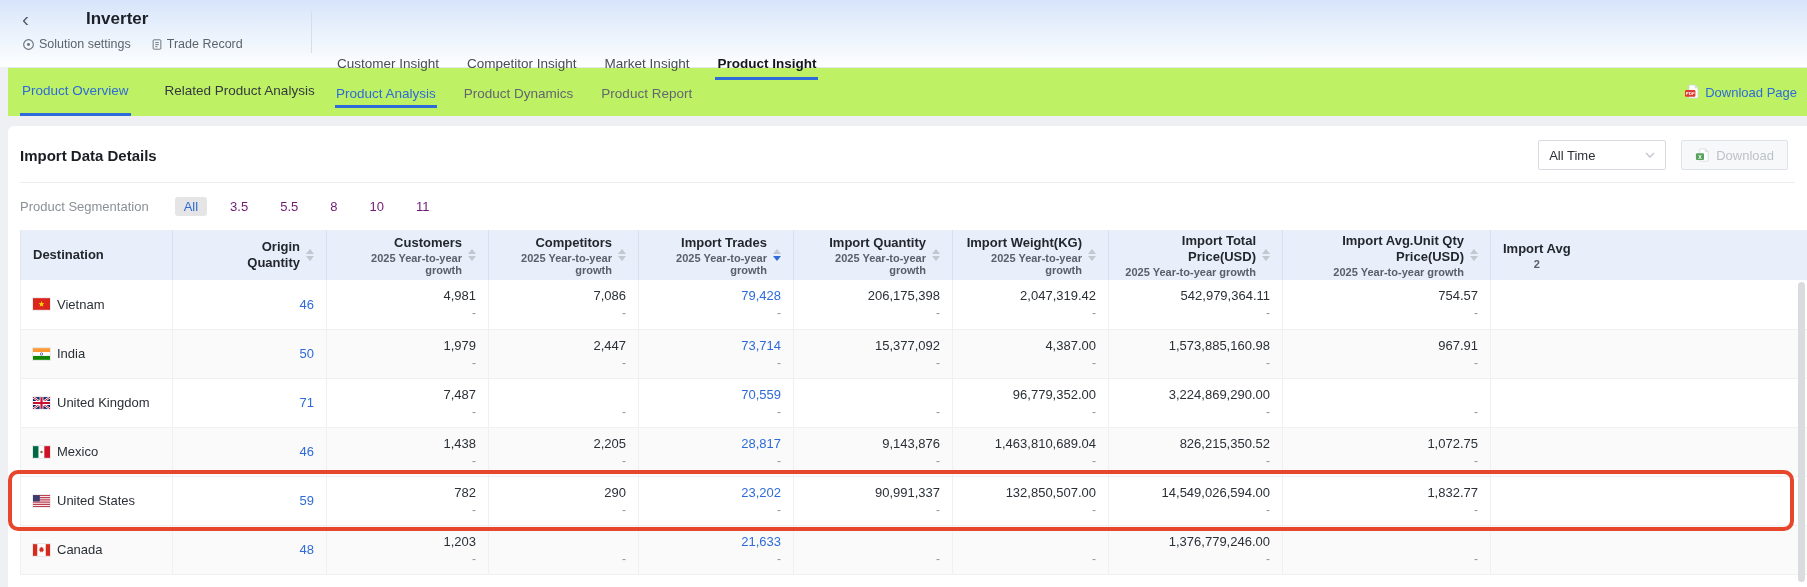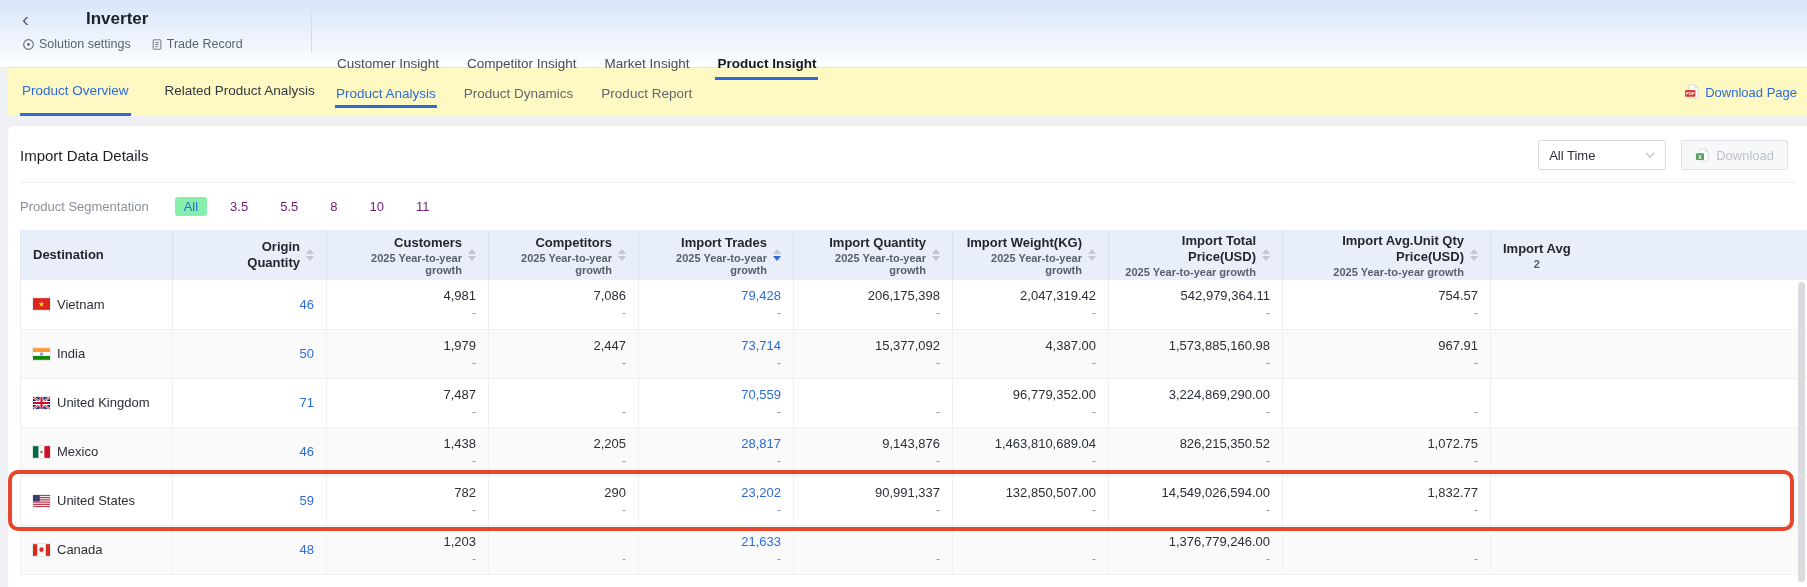--- a/index.html
+++ b/index.html
@@ -17,39 +17,39 @@
   .hdr-vdiv { position:absolute; left:311px; top:11px; width:1px; height:42px; background:#d9dde4; }
   .hdr-tabs { position:absolute; left:335px; top:0;margin-top:46px; }
   .tab-row1 { display:flex; gap:24px; }
   .top-tab { font-size:13.5px; color:#474d55; padding:10px 2px 6px; border-bottom:3px solid transparent; cursor:pointer; }
   .top-tab.active { color:#14181d; font-weight:700; border-color:#2e6bd8; }
   .tab-row2 { display:flex; gap:26px; margin-top:4px; }
   .sub-tab { font-size:13.5px; color:#62676e; padding:2px 1px 4px; border-bottom:3px solid transparent; cursor:pointer; }
   .sub-tab.active { color:#2e6bd8; border-color:#2e6bd8; }
 
   
-  .section-nav { margin-left:8px; height:49px; background:#fef9c3; border-top:1px solid #e4e7eb; display:flex; align-items:stretch; padding:0 10px 0 12px; }
+  .section-nav { margin-left:8px; height:49px; background:#bef264; border-top:1px solid #e4e7eb; display:flex; align-items:stretch; padding:0 10px 0 12px; }
   .sec-tab { display:flex; align-items:center; gap:5px; margin-right:32px; font-size:13.5px; color:#34393f; border-bottom:3px solid transparent; padding:0 2px; cursor:pointer; }
   .sec-tab.muted { color:#5d6268; }
   .sec-tab.active { color:#2e6bd8; border-color:#2e6bd8; }
   .download-page { margin-left:auto; display:flex; align-items:center; gap:5px; color:#2e6bd8; font-size:13px; cursor:pointer; }
 
   
   .card { position:relative; margin:10px 0 0 8px; background:#fff; border-radius:6px 0 0 0; height:461px; padding:14px 12px 0; overflow:hidden; }
   .card-head { display:flex; align-items:center; height:30px; }
-  .card-title { font-size:15px; font-weight:400; color:#1b1f24; }
+  .card-title { font-size:15px; font-weight:700; color:#1b1f24; }
   .head-controls { margin-left:auto; display:flex; gap:15px; align-items:center; padding-right:7px; }
   .select { width:128px; height:30px; border:1px solid #d8dbe0; border-radius:2px; background:#fff; display:flex; align-items:center; justify-content:space-between; padding:0 10px; font-size:13px; color:#2b3036; cursor:pointer; }
   .btn-download { height:30px; border:1px solid #dfe2e7; border-radius:2px; background:#f7f8fa; display:flex; align-items:center; gap:6px; padding:0 13px; font-size:13px; color:#bcc2ca; cursor:not-allowed; }
   .card-divider { height:1px; background:#ebedf0; margin-top:12px; }
   .seg-row { display:flex; align-items:center; margin-top:11px; height:24px; }
   .seg-label { color:#8b9098; font-size:13px; }
   .seg-opts { display:flex; align-items:center; gap:14px; margin-left:26px; }
   .seg-chip { font-size:13px; color:#701a75; padding:2px 9px; border-radius:3px; cursor:pointer; }
-  .seg-chip.active { color:#2e6bd8; background:#86efac; }
+  .seg-chip.active { color:#2e6bd8; background:#e5e5e5; }
 
   
   .table-wrap { margin-top:12px; overflow:hidden; width:1787px; position:relative; }
   table { border-collapse:collapse; table-layout:fixed; width:1800px; }
   th { background:#e8eefa; height:50px; padding:0 12px; border-right:1px solid #d9e1f0; vertical-align:middle; }
   th:first-child { border-left:1px solid #dde4f2; }
   th.clipped { border-left:1px solid #9fadc0; }
   td { height:49px; padding:0 12px; border-right:1px solid #eef0f3; border-bottom:1px solid #eef0f3; vertical-align:middle; background:#fff; }
   td:first-child { border-left:1px solid #eef0f3; }
   tr.alt td { background:#fafafa; }

